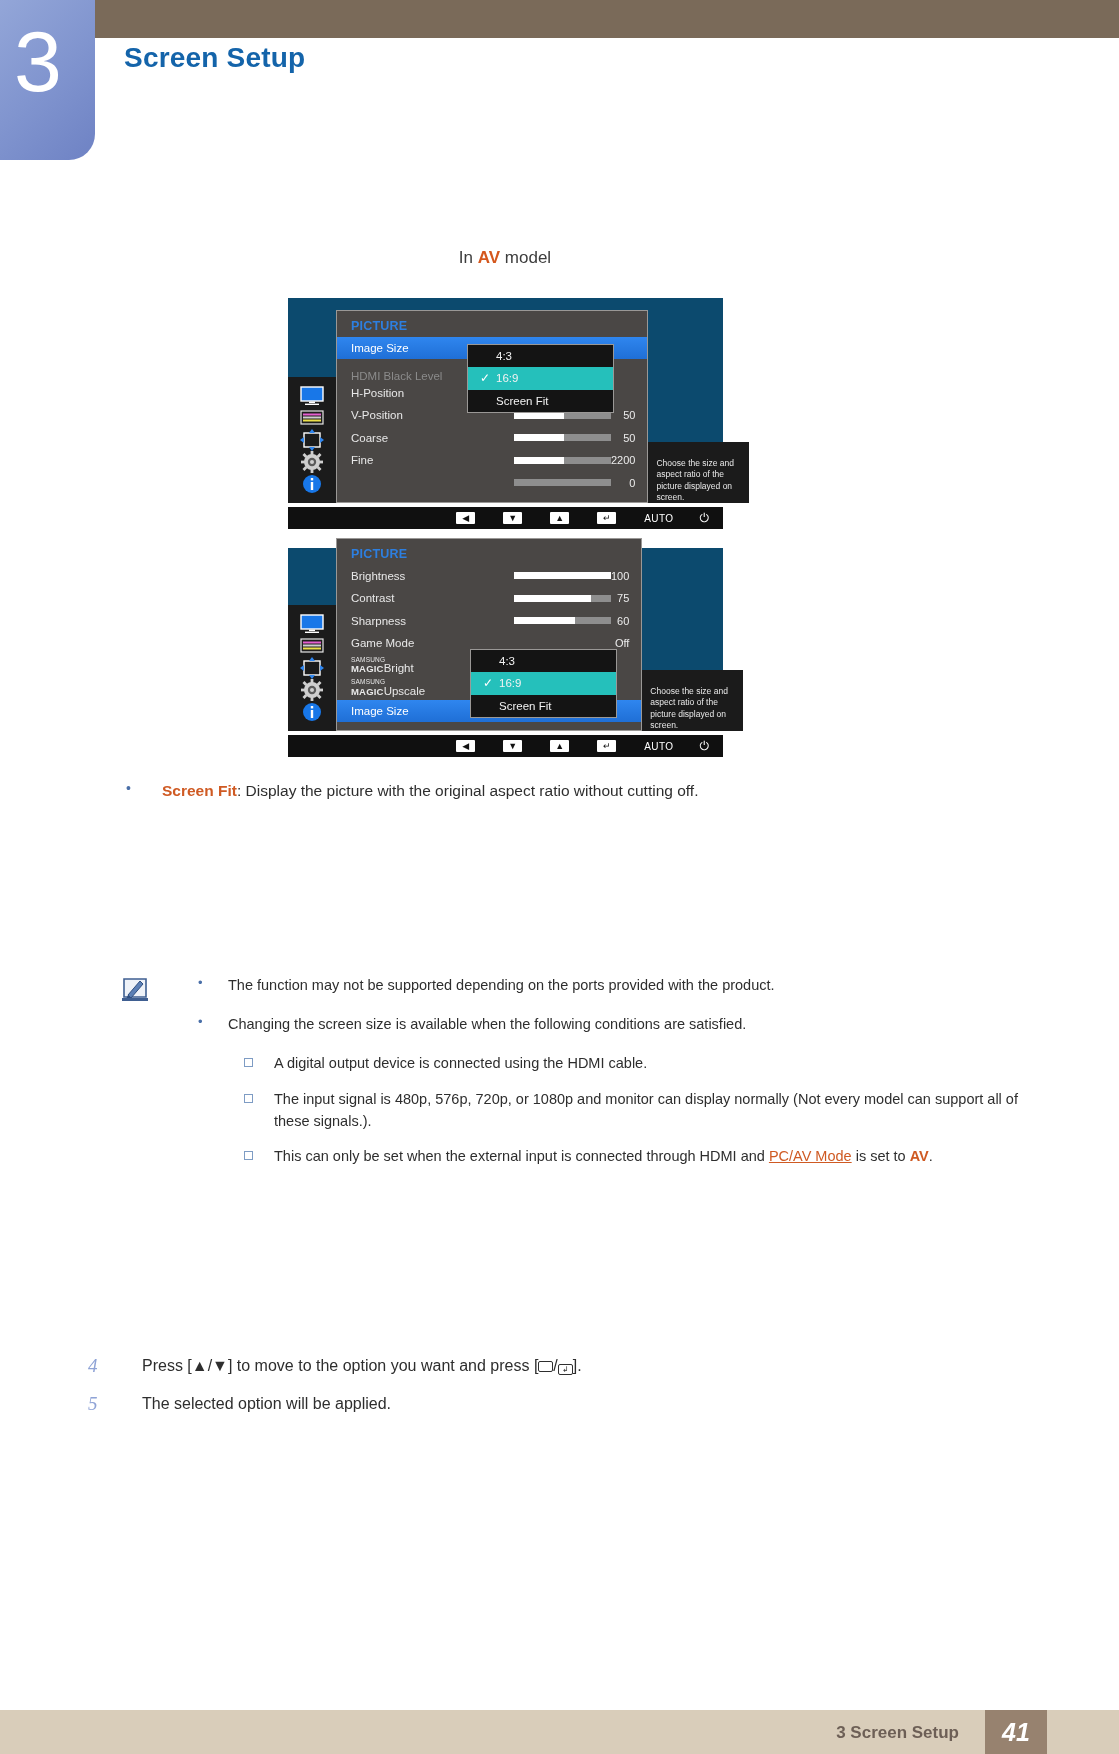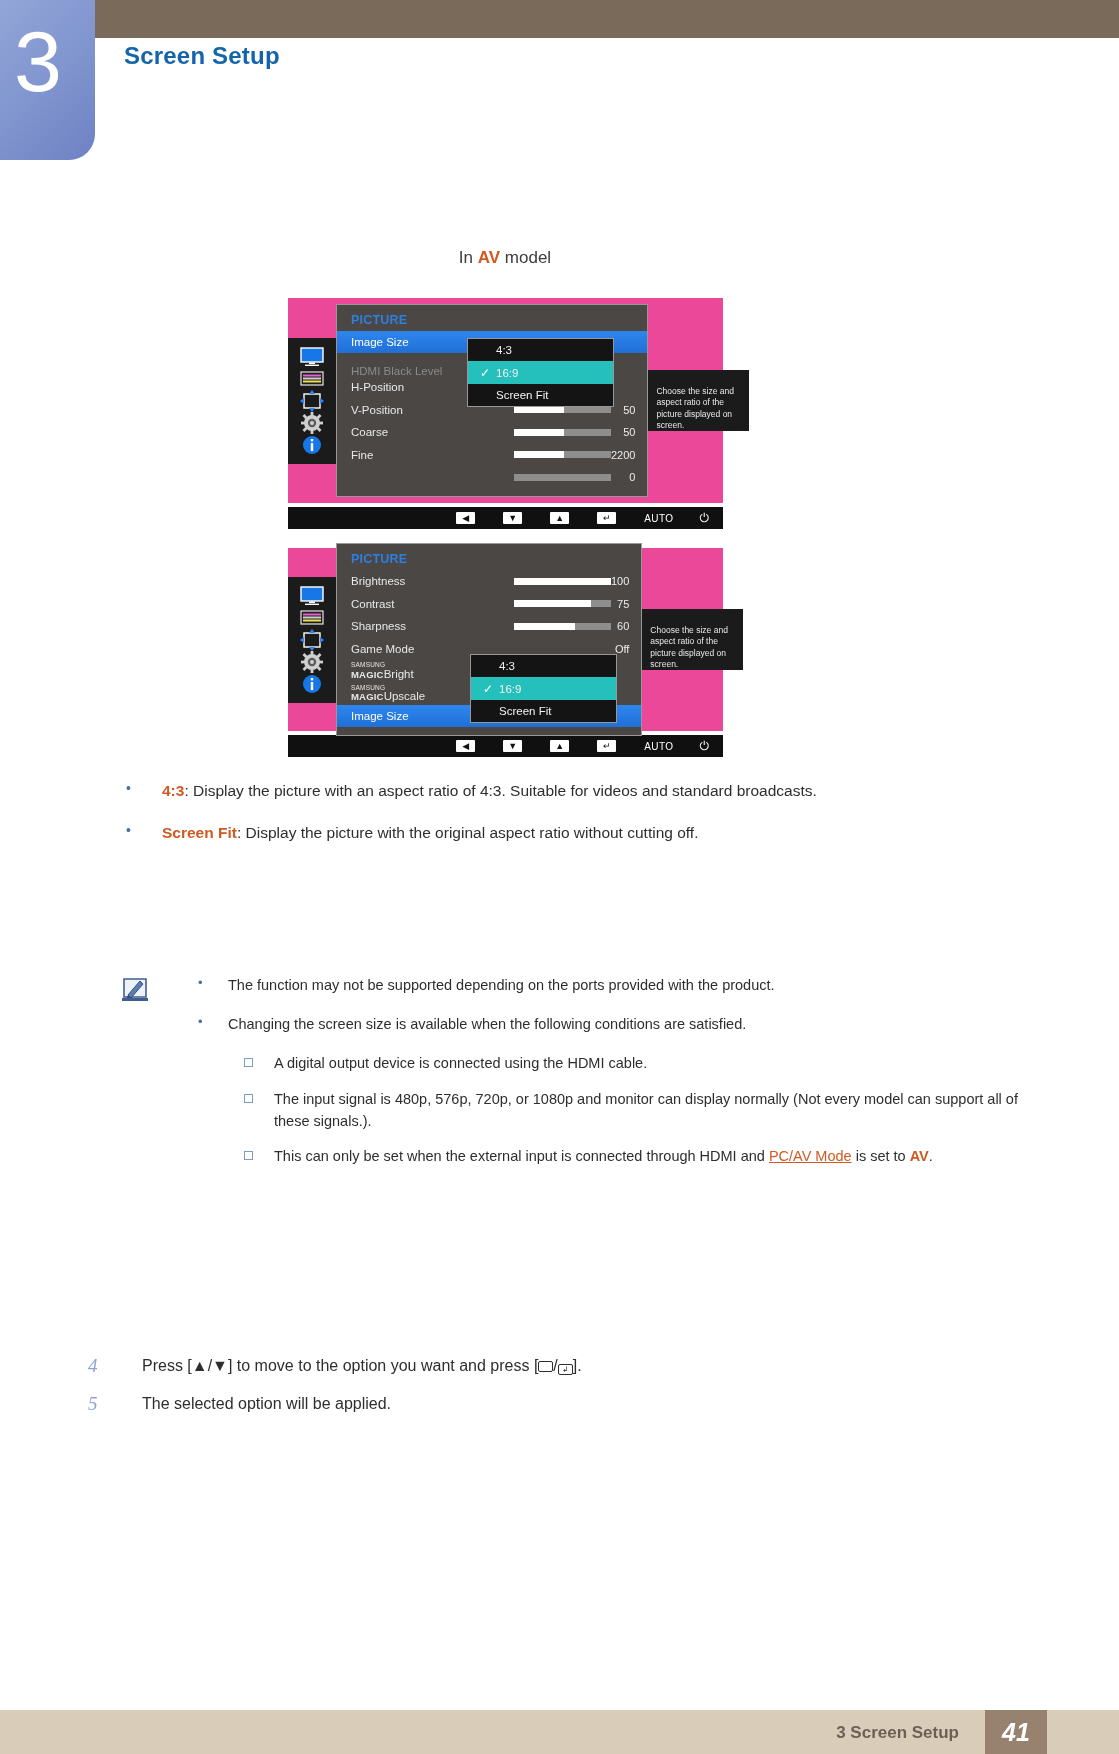--- a/index.html
+++ b/index.html
@@ -32,44 +32,44 @@
     left: 14px; top: 18px;
     font-size: 86px;
     line-height: 1;
     color: #ffffff;
     font-weight: normal;
     font-family: "Liberation Sans", sans-serif;
   }
   .page-title {
     position: absolute;
     left: 124px; top: 42px;
-    font-size: 24px;
+    font-size: 28px;
     color: #1464aa;
     font-weight: bold;
     letter-spacing: 0.2px;
   }
 
   
   .av-caption {
     position: absolute;
     left: 0; top: 248px;
     width: 1010px;
     text-align: center;
     font-size: 17px;
     color: #3d3d3d;
   }
   .av-caption .hl { color:#d4571d; font-weight: bold; }
 
   
   .osd { position: absolute; }
   .osd-frame {
     position: relative;
-    background: #ec4899;
+    background: #0c4a6e;
     display: flex;
-    align-items: center;
+    align-items: flex-end;
   }
   .osd-icons {
     width: 48px;
     background: #1b1b1b;
     display: flex;
     flex-direction: column;
     align-items: center;
     justify-content: space-around;
     padding: 8px 0;
     flex: none;
@@ -546,23 +546,20 @@
     <span class="navbtn">▼</span>
     <span class="navbtn">▲</span>
     <span class="navbtn">↵</span>
     <span class="navtxt">AUTO</span>
     <span class="navpow">⏻</span>
   </div>
 </div>
 
 <div class="bullets">
   <div class="blt">
-    <span class="term">4:3</span><span>: Display the picture with an aspect ratio of 4:3. Suitable for videos and standard broadcasts.</span>
-  </div>
-  <div class="blt">
     <span class="term">Screen Fit</span><span>: Display the picture with the original aspect ratio without cutting off.</span>
   </div>
 </div>
 
 <div class="note">
   <div class="note-icon">
     <svg width="32" height="28" viewBox="0 0 32 28">
       <path d="M4 2 L26 2 L26 20 L4 20 Z" fill="#eef2f8" stroke="#3f5f91" stroke-width="1.6"></path>
       <path d="M8 18 L20 4 L23 7 L11 21 Z" fill="#5b7fb5" stroke="#2f4f80" stroke-width="1"></path>
       <path d="M8 18 L11 21 L6 22 Z" fill="#2f4f80"></path>

